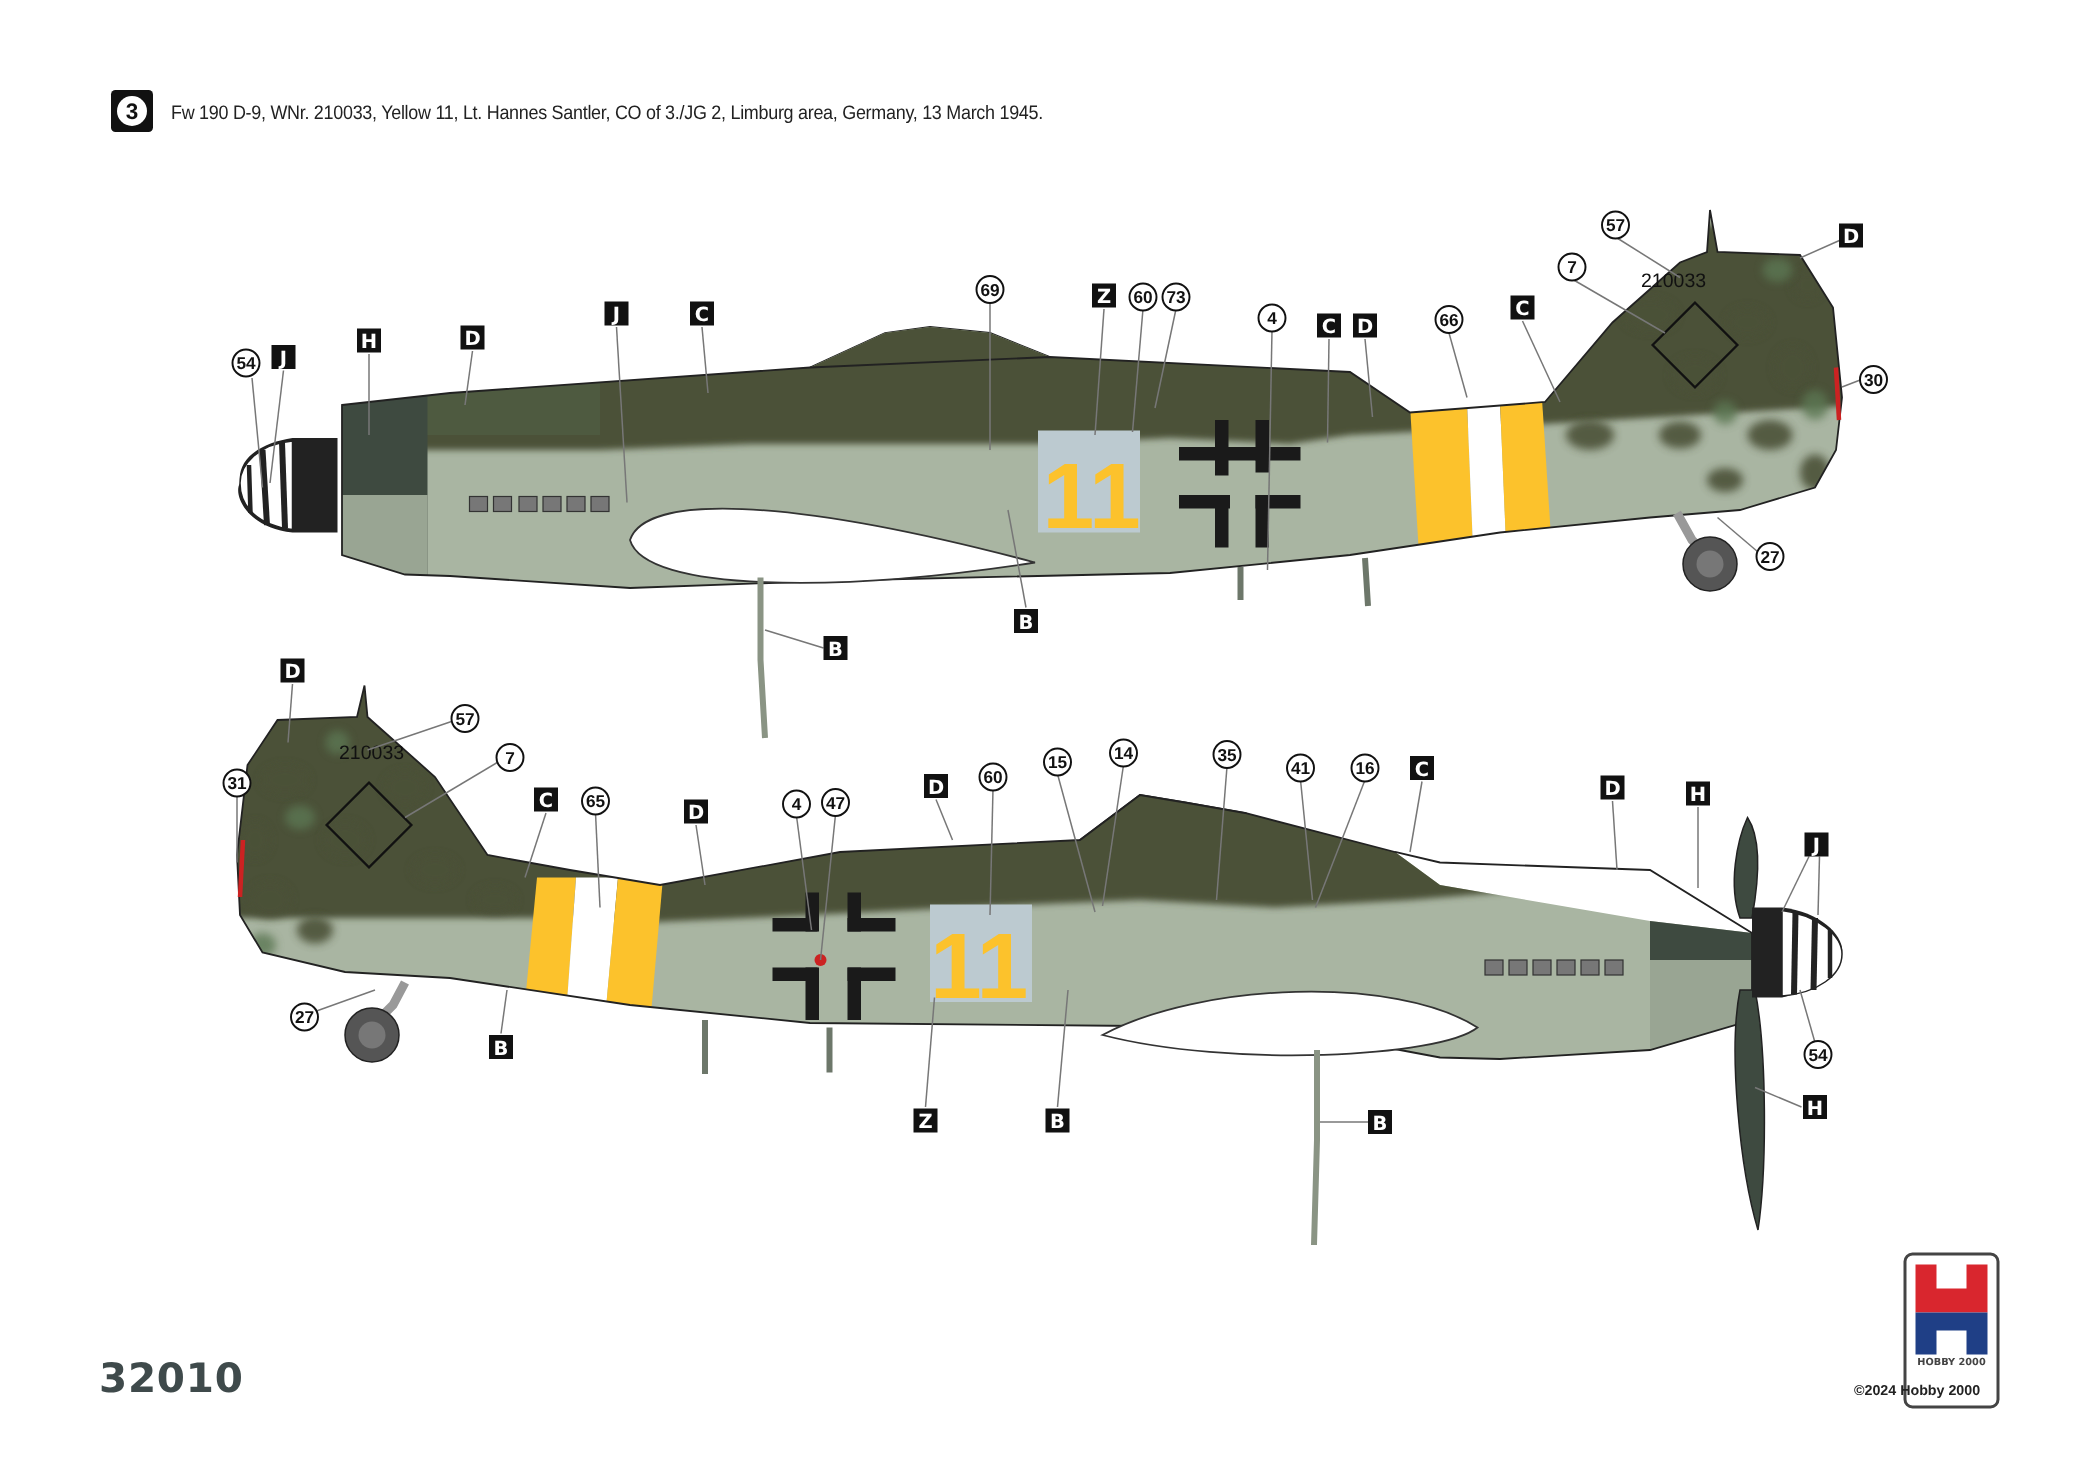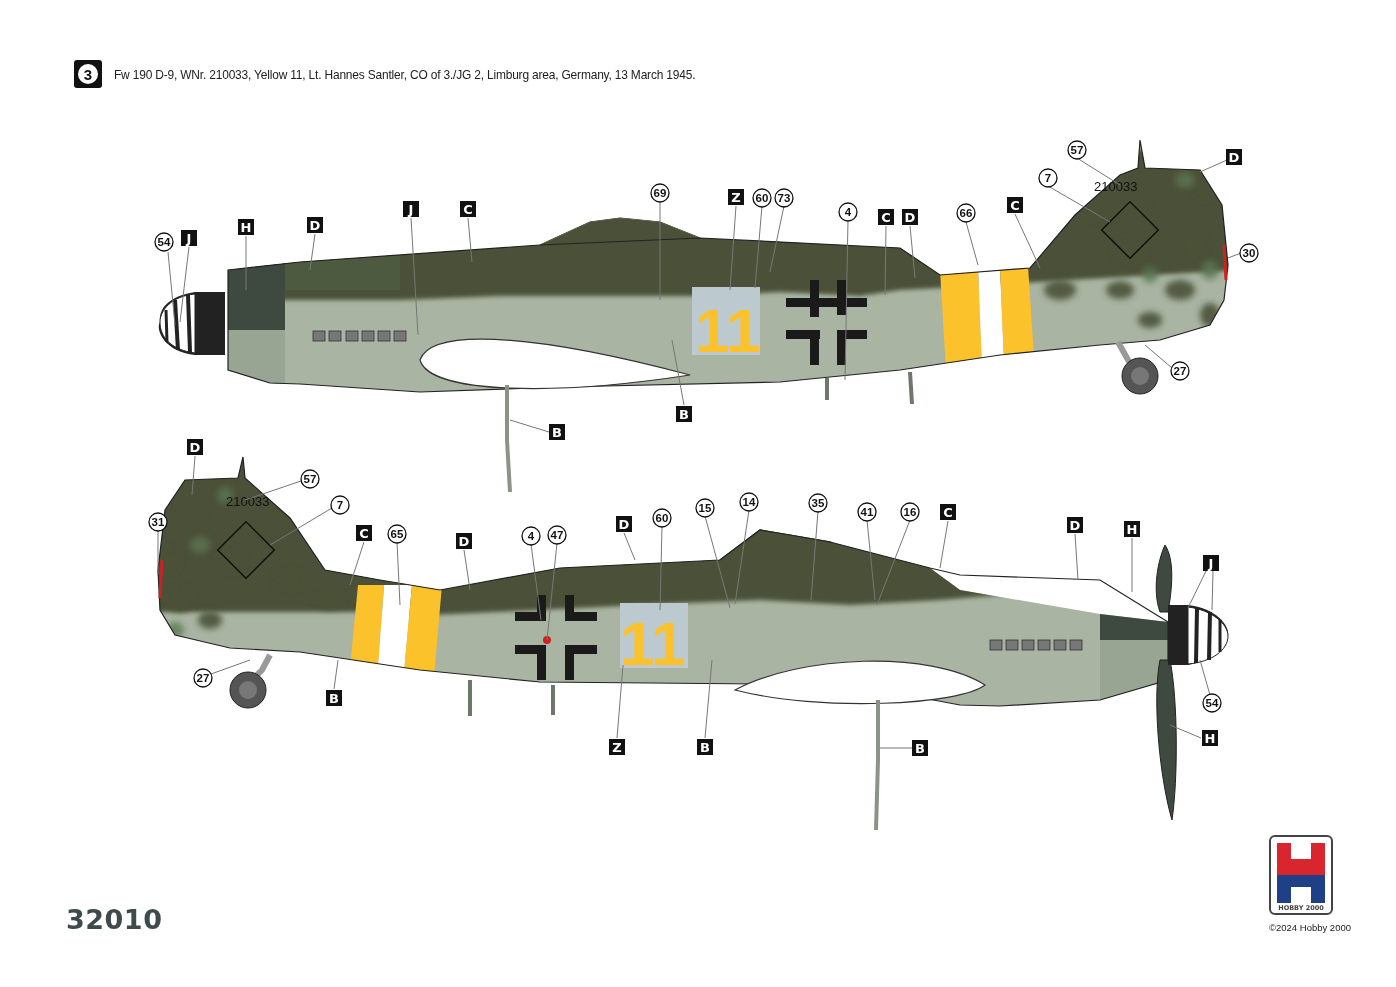--- a/index.html
+++ b/index.html
@@ -2,22 +2,22 @@
 <html><head>
 <meta charset="utf-8">
 <style>
   html,body{margin:0;padding:0;background:#fff;}
   body{width:1396px;height:987px;position:relative;overflow:hidden;font-family:"Liberation Sans",sans-serif;}
   .header{position:absolute;left:74px;top:60px;display:flex;align-items:center;gap:12px;}
   .profile-num{width:28px;height:28px;background:#111;border-radius:3px;display:flex;align-items:center;justify-content:center;}
   .profile-num span{display:flex;align-items:center;justify-content:center;width:20px;height:20px;border-radius:50%;background:#fff;color:#111;font-weight:bold;font-size:15px;}
   .caption{font-size:13px;color:#222;letter-spacing:-0.2px;transform:scaleX(0.92);transform-origin:left center;white-space:nowrap;}
   .kit-number{position:absolute;left:66px;top:904px;font-size:27px;font-weight:bold;color:#3f4a4b;font-family:"DejaVu Sans",sans-serif;letter-spacing:0.5px;text-align:right;}
-  .logo{position:absolute;left:1269px;top:835px;width:64px;height:80px;border:2px solid #444;border-radius:6px;box-sizing:border-box;background:#fff;}
-  .copyright{position:absolute;left:1269px;top:922px;font-size:9.5px;color:#222;white-space:nowrap;}
+  .logo{position:absolute;left:1269px;top:835px;width:64px;height:104px;border:2px solid #444;border-radius:6px;box-sizing:border-box;background:#fff;}
+  .copyright{position:absolute;left:1236px;top:922px;font-size:9.5px;color:#222;white-space:nowrap;font-weight:bold;}
   svg.drawing{position:absolute;left:0;top:0;}
   .lbl-sq rect{fill:#111;}
   .lbl-sq text{fill:#fff;font-weight:bold;font-size:13px;font-family:"DejaVu Sans",sans-serif;}
   .lbl-c circle{fill:#fff;stroke:#111;stroke-width:1.3;}
   .lbl-c text{fill:#111;font-weight:bold;font-size:11.5px;font-family:"Liberation Sans",sans-serif;}
   .leader{stroke:#777;stroke-width:1;fill:none;}
 </style>
 </head>
 <body>
 

